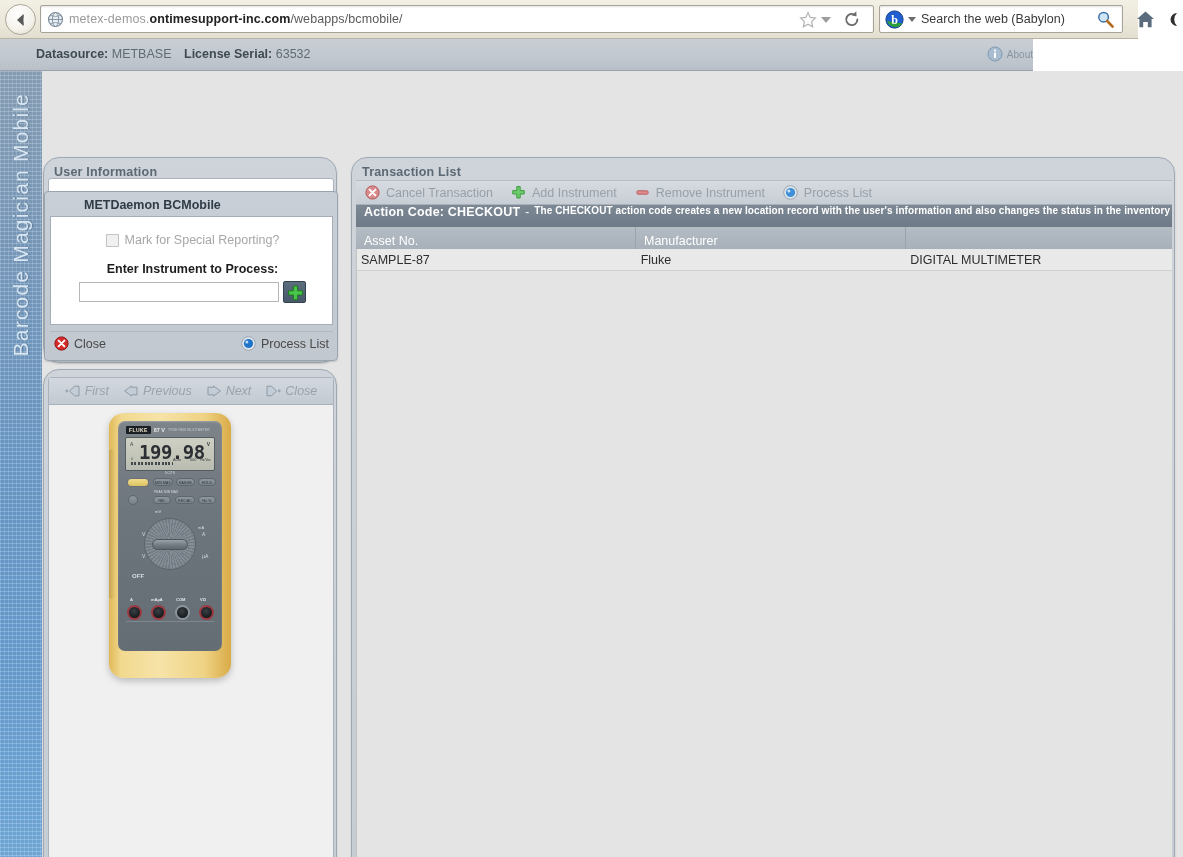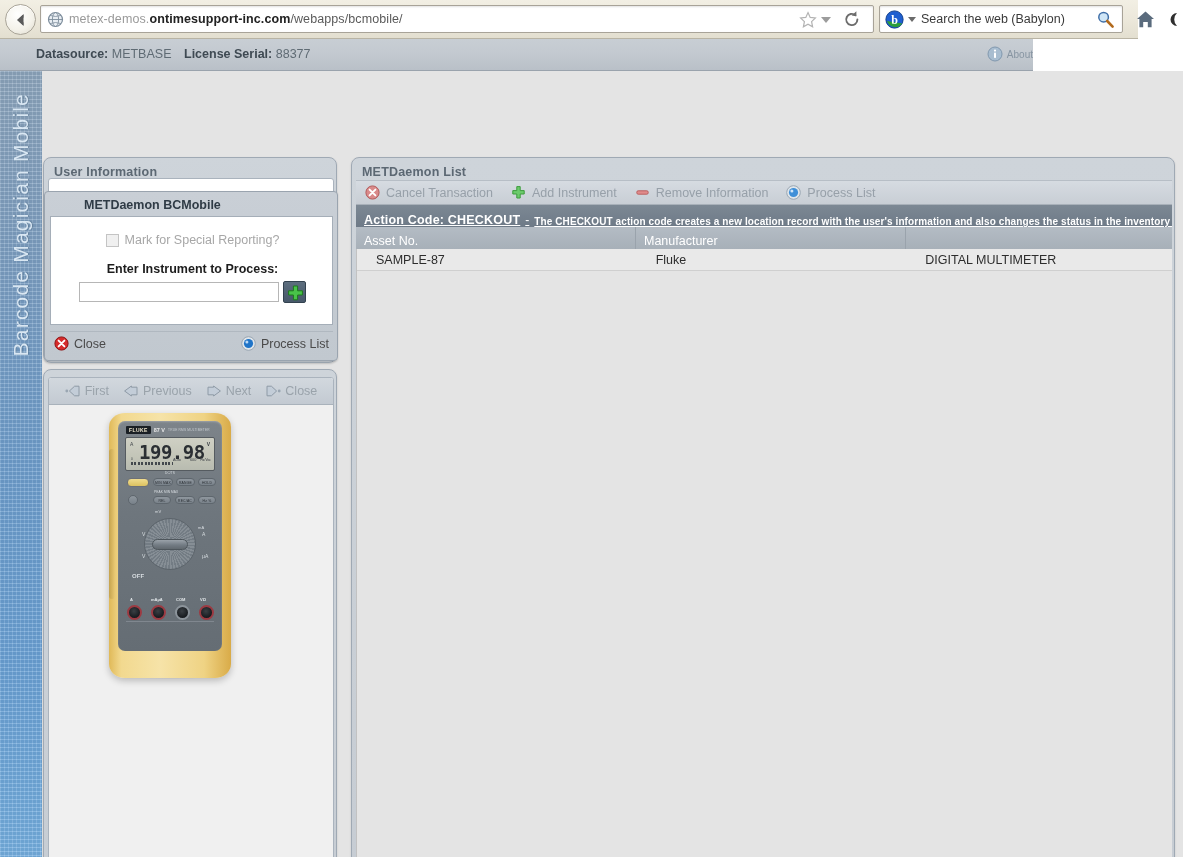--- a/index.html
+++ b/index.html
@@ -106,21 +106,21 @@
     font-size: 21px; color: #d9e7f3; letter-spacing: 1.2px;
     text-shadow: 0 1px 1px rgba(40,70,100,0.45);
     white-space: nowrap;
   }
 
   
   .panel-outer {
     position: absolute;
     background: linear-gradient(to bottom, #ced4da 0%, #c6ccd3 100%);
     border: 1px solid #9fa9b4;
-    border-radius: 8px;
+    border-radius: 16px;
     box-shadow: 0 1px 2px rgba(0,0,0,0.16);
   }
   .panel-title {
     font-size: 12.5px; font-weight: bold; color: #5c6873;
     padding: 7px 0 0 10px; letter-spacing: 0.2px;
   }
 
   
   #user-info-panel { left: 43px; top: 86px; width: 294px; height: 206px; }
   .ui-inner {
@@ -188,21 +188,21 @@
   #image-panel { left: 43px; top: 298px; width: 294px; height: 555px; }
   .iv-inner {
     position: absolute; left: 4px; top: 7px; width: 286px; height: 515px;
     background: #ffffff; border: 1px solid #aab3bd; border-radius: 3px;
     overflow: hidden;
   }
   .iv-nav {
     height: 27px; width: 100%;
     background: linear-gradient(to bottom, #d2d8de 0%, #c3cad2 100%);
     border-bottom: 1px solid #a9b2bb;
-    display: flex; align-items: center; justify-content: center; gap: 14px;
+    display: flex; align-items: center; justify-content: center; gap: 14px; font-style: italic;
   }
   .nav-btn {
     display: flex; align-items: center; font-size: 12.5px; color: #9aa3ab;
     cursor: pointer; white-space: nowrap;
   }
   .nav-btn .gi { margin-right: 4px; display: inline-flex; }
   .iv-canvas {
     position: relative; width: 100%; height: 487px;
     background: #f0f0f0;
   }
@@ -216,22 +216,22 @@
     display: flex; align-items: center; padding-left: 9px; gap: 18px;
   }
   .tb-btn {
     display: flex; align-items: center; font-size: 12.5px; color: #97a0a9;
     cursor: pointer; white-space: nowrap;
   }
   .tb-btn .gi { margin-right: 6px; display: inline-flex; }
   .action-banner {
     position: absolute; left: 4px; top: 47px; width: 816px; height: 22px;
     background: linear-gradient(to bottom, #7c8894 0%, #6e7a87 100%);
-    display: flex; align-items: flex-end; padding-left: 8px;
-    color: #ffffff; white-space: nowrap; overflow: hidden; text-decoration: underline;
+    display: flex; align-items: flex-start; padding-left: 8px;
+    color: #ffffff; white-space: nowrap; overflow: hidden;
   }
   .ab-code { font-size: 12.5px; font-weight: bold; letter-spacing: 0.2px; }
   .ab-dash { font-size: 12px; margin: 0 5px; }
   .ab-desc { font-size: 10px; font-weight: bold; letter-spacing: 0.1px; }
   .grid-head {
     position: absolute; left: 4px; top: 69px; width: 816px; height: 28px;
     background: linear-gradient(to bottom, #b4bcc4 0%, #a4adb6 100%);
     border-bottom: 1px solid #8f98a2;
     display: flex; align-items: center;
   }
@@ -242,21 +242,21 @@
   }
   .grid-body {
     position: absolute; left: 4px; top: 91px; width: 816px; height: 672px;
     background: #e4e4e4; border-left: 1px solid #c2c2c2;
   }
   .grid-row {
     height: 22px; display: flex; align-items: center;
     background: #e9e9e9; border-bottom: 1px solid #cfcfcf;
   }
   .gr-cell {
-    font-size: 12.5px; color: #2d2d2d; padding-left: 19px;
+    font-size: 12.5px; color: #2d2d2d; padding-left: 4px;
     height: 100%; display: flex; align-items: center;
   }
   .col-asset { width: 280px; }
   .col-manuf { width: 270px; }
   .col-desc  { width: 266px; }
 
   
   .dmm {
     position: absolute; left: 60px; top: 8px; width: 122px; height: 265px;
     background: linear-gradient(to right, #e0b958 0%, #f2d98f 10%, #f6e3a8 42%, #efd384 78%, #d9ab48 100%);
@@ -412,21 +412,21 @@
     </svg>
   </div>
 
   <div class="app-header">
     <div class="hdr-item hdr-ds">
       <b>Datasource:</b>
       <span>METBASE</span>
     </div>
     <div class="hdr-item hdr-ls">
       <b>License Serial:</b>
-      <span>88377</span>
+      <span>63532</span>
     </div>
     <div class="about-wrap">
       <svg class="about-icon" viewBox="0 0 16 16">
         <circle cx="8" cy="8" r="7" fill="#a8bdd0" stroke="#8198ae" stroke-width="1"></circle>
         <circle cx="8" cy="4.6" r="1.1" fill="#ffffff"></circle>
         <rect x="7" y="6.6" width="2" height="5.4" rx="0.8" fill="#ffffff"></rect>
       </svg><span>About</span>
     </div>
   </div>
 
@@ -580,21 +580,21 @@
               <div class="jack red" style="left:81px; top:184px;"></div>
               <div class="dmm-bottom-art"></div>
             </div>
           </div>
         </div>
       </div>
 
     </div>
 
     <div class="panel-outer" id="instr-panel">
-      <div class="panel-title">METDaemon List</div>
+      <div class="panel-title">Transaction List</div>
 
       <div class="il-toolbar">
         <div class="tb-btn">
           <span class="gi">
             <svg viewBox="0 0 15 15" width="15" height="15">
               <circle cx="7.5" cy="7.5" r="6.6" fill="#d98a8a" stroke="#b35c5c" stroke-width="1"></circle>
               <path d="M4.6 4.6 L10.4 10.4 M10.4 4.6 L4.6 10.4" stroke="#ffffff" stroke-width="1.9" stroke-linecap="round"></path>
             </svg>
           </span>
           <span>Cancel Transaction</span>
@@ -608,21 +608,21 @@
           </span>
           <span>Add Instrument</span>
         </div>
 
         <div class="tb-btn">
           <span class="gi">
             <svg viewBox="0 0 15 15" width="15" height="15">
               <rect x="1.8" y="5.8" width="11.4" height="3.4" rx="1.4" fill="#e08b8b" stroke="#bb6060" stroke-width="1"></rect>
             </svg>
           </span>
-          <span>Remove Information</span>
+          <span>Remove Instrument</span>
         </div>
 
         <div class="tb-btn">
           <span class="gi">
             <svg viewBox="0 0 15 15" width="15" height="15">
               <circle cx="7.5" cy="7.5" r="6.8" fill="#dfe5ea" stroke="#9aa6b2" stroke-width="1"></circle>
               <circle cx="7.5" cy="7.5" r="4.6" fill="#3f8fd8"></circle>
               <circle cx="5.9" cy="5.9" r="1.5" fill="#cfe5f8"></circle>
             </svg>
           </span>

